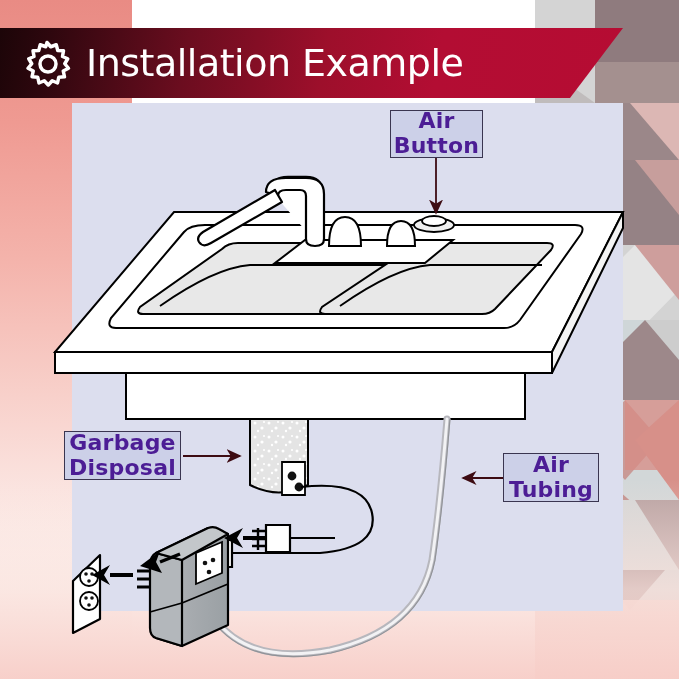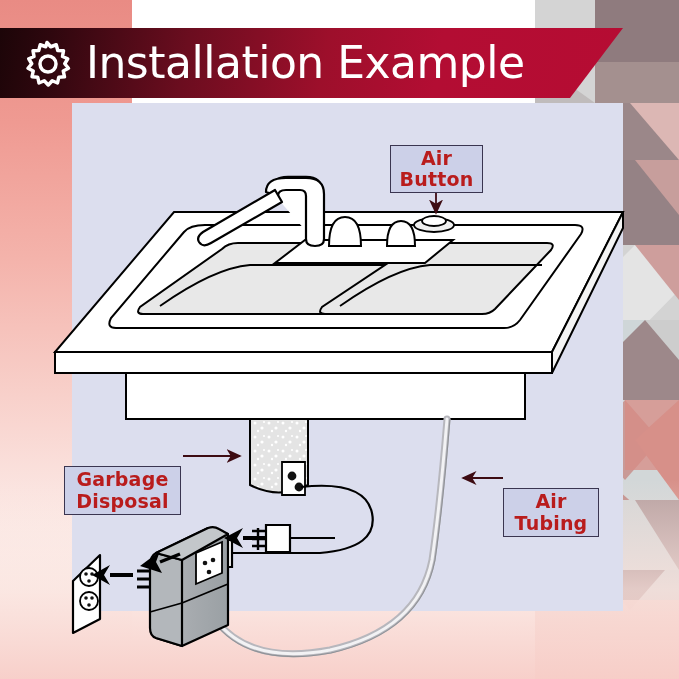--- a/index.html
+++ b/index.html
@@ -70,46 +70,45 @@
   }
   .banner-gear {
     width: 50px;
     height: 50px;
     flex: 0 0 auto;
     margin-right: 14px;
     margin-top: 2px;
   }
   .banner-title {
     color: #ffffff;
-    font-size: 44px;
+    font-size: 38px;
     font-weight: 400;
     letter-spacing: -0.5px;
     line-height: 1;
     white-space: nowrap;
     font-family: "DejaVu Sans", sans-serif;
   }
 
   
   .callout {
     position: absolute;
     background: #ccd0e8;
     border: 1.6px solid #3a3550;
-    color: #b91c1c;
+    color: #4c1d95;
     font-family: "DejaVu Sans", sans-serif;
     font-weight: bold;
-    font-size: 19px;
+    font-size: 22px;
     line-height: 1.12;
     text-align: center;
     display: flex;
     align-items: center;
     justify-content: center;
     box-sizing: border-box;
     white-space: pre-line;
     letter-spacing: 0.2px;
-    margin-top: 35px;
   }
   #callout-air-button { left: 390px; top: 110px; width: 93px; height: 48px; }
   #callout-garbage-disposal { left: 64px; top: 431px; width: 117px; height: 49px; }
   #callout-air-tubing { left: 503px; top: 453px; width: 96px; height: 49px; }
 
   
   .art {
     position: absolute;
     left: 0; top: 0;
     width: 679px; height: 679px;

